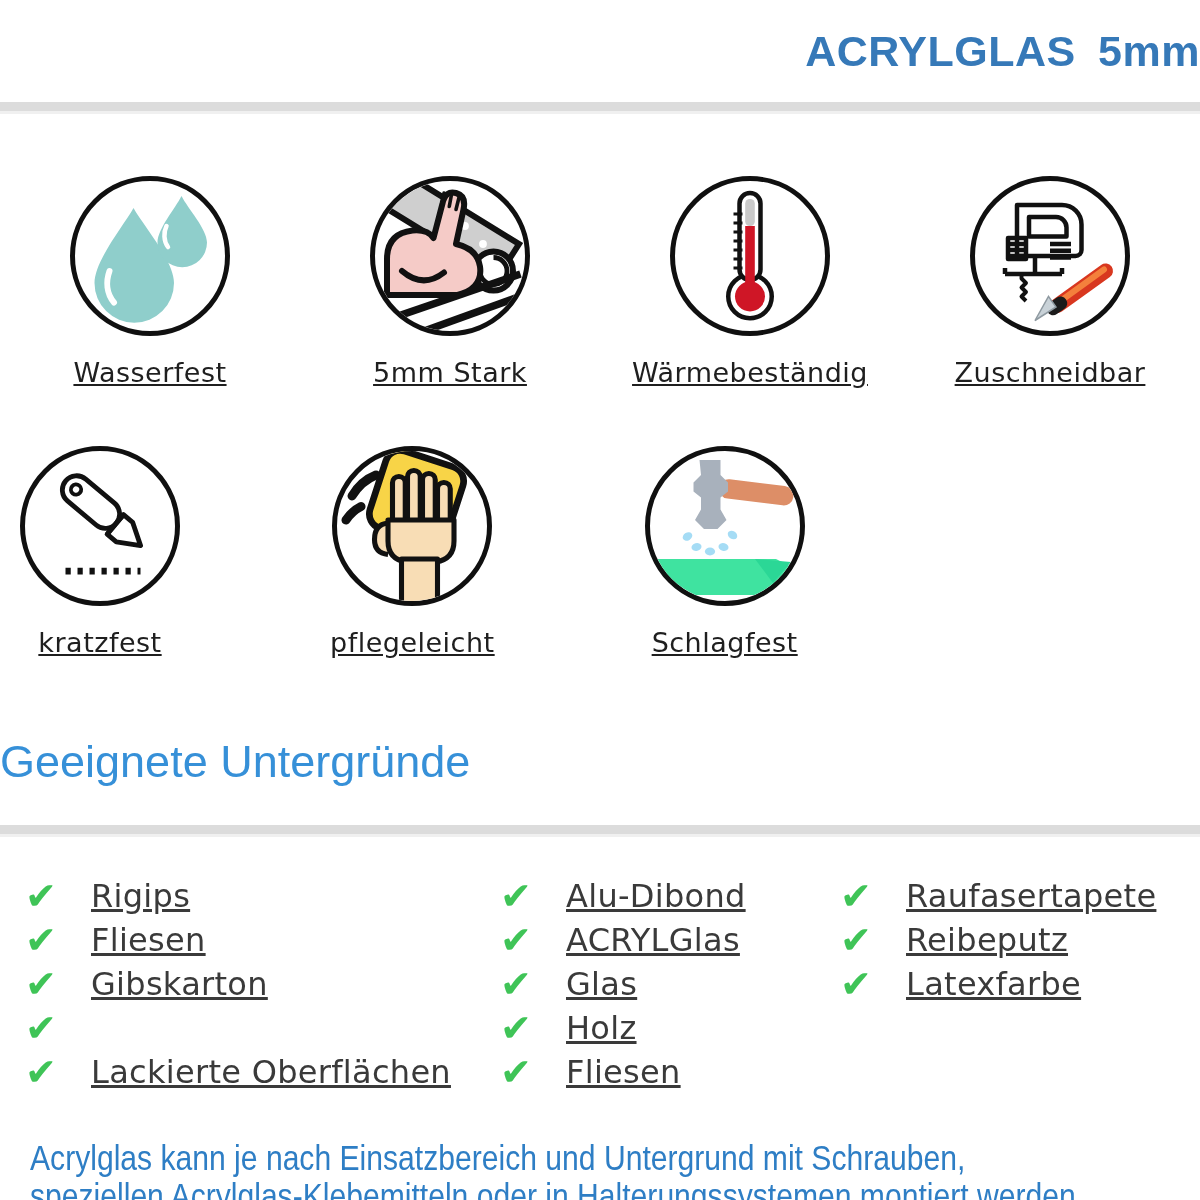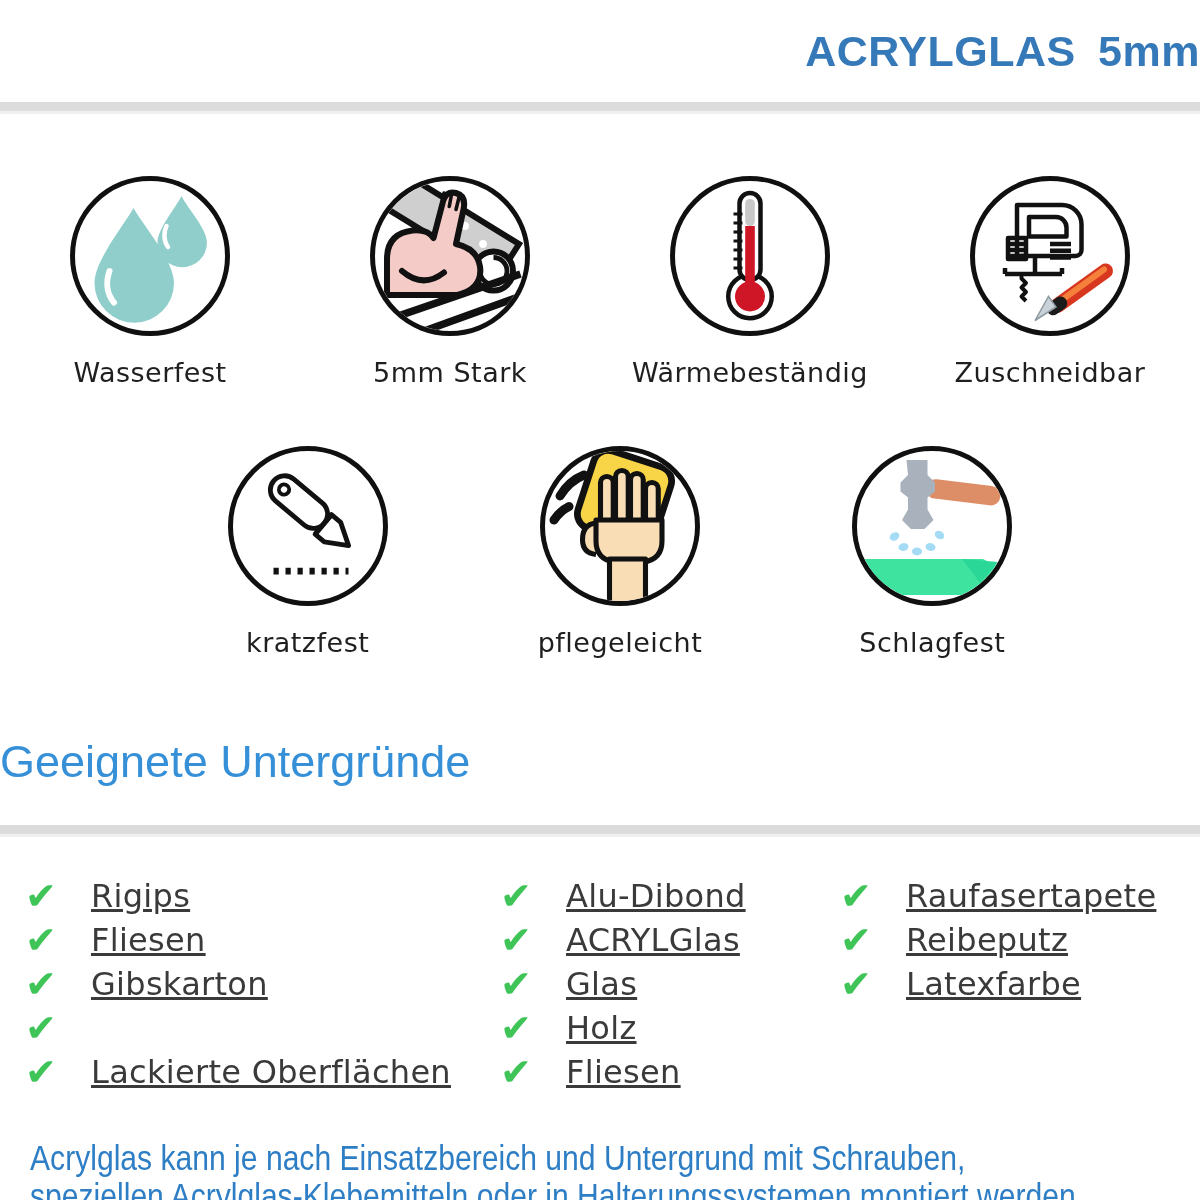--- a/index.html
+++ b/index.html
@@ -12,30 +12,31 @@
     font-family:"Liberation Sans", sans-serif; font-weight:700;
     font-size:43px; letter-spacing:0.5px; word-spacing:10px;
     color:var(--title-blue,#3679b8);
   }
   .divider {
     margin-top:26px; height:9px;
     background:var(--divider-gray,#dcdcdc);
     border-bottom:3px solid #f0f0f0;
   }
   .features-row1 { display:grid; grid-template-columns:repeat(4,1fr); margin-top:62px; }
-  .features-row2 { display:flex; justify-content:center; gap:150px; padding-left:40px; margin-top:58px; }
+  .features-row2 { display:flex; justify-content:flex-start; gap:150px; padding-left:20px; margin-top:58px; }
   .feature { display:flex; flex-direction:column; align-items:center; }
   .icon-circle {
     width:150px; height:150px; border:5px solid #101010; border-radius:50%;
     overflow:hidden; background:#fff;
   }
   .icon-circle svg { display:block; width:150px; height:150px; }
   .feature-label {
     margin-top:21px; font-size:27px; letter-spacing:0.5px;
     color:var(--label-dark,#1f1f1f);
+    text-decoration:underline;
   }
   .substrates-heading {
     margin-top:78px; text-align:left; line-height:1.15;
     font-family:"Liberation Sans", sans-serif; font-weight:400;
     font-size:45px; color:var(--heading-blue,#3690d8);
   }
   .divider.second { margin-top:14px; }
   .substrates {
     margin-top:42px; padding-left:25px;
     display:grid; grid-template-columns:475px 340px 1fr;

